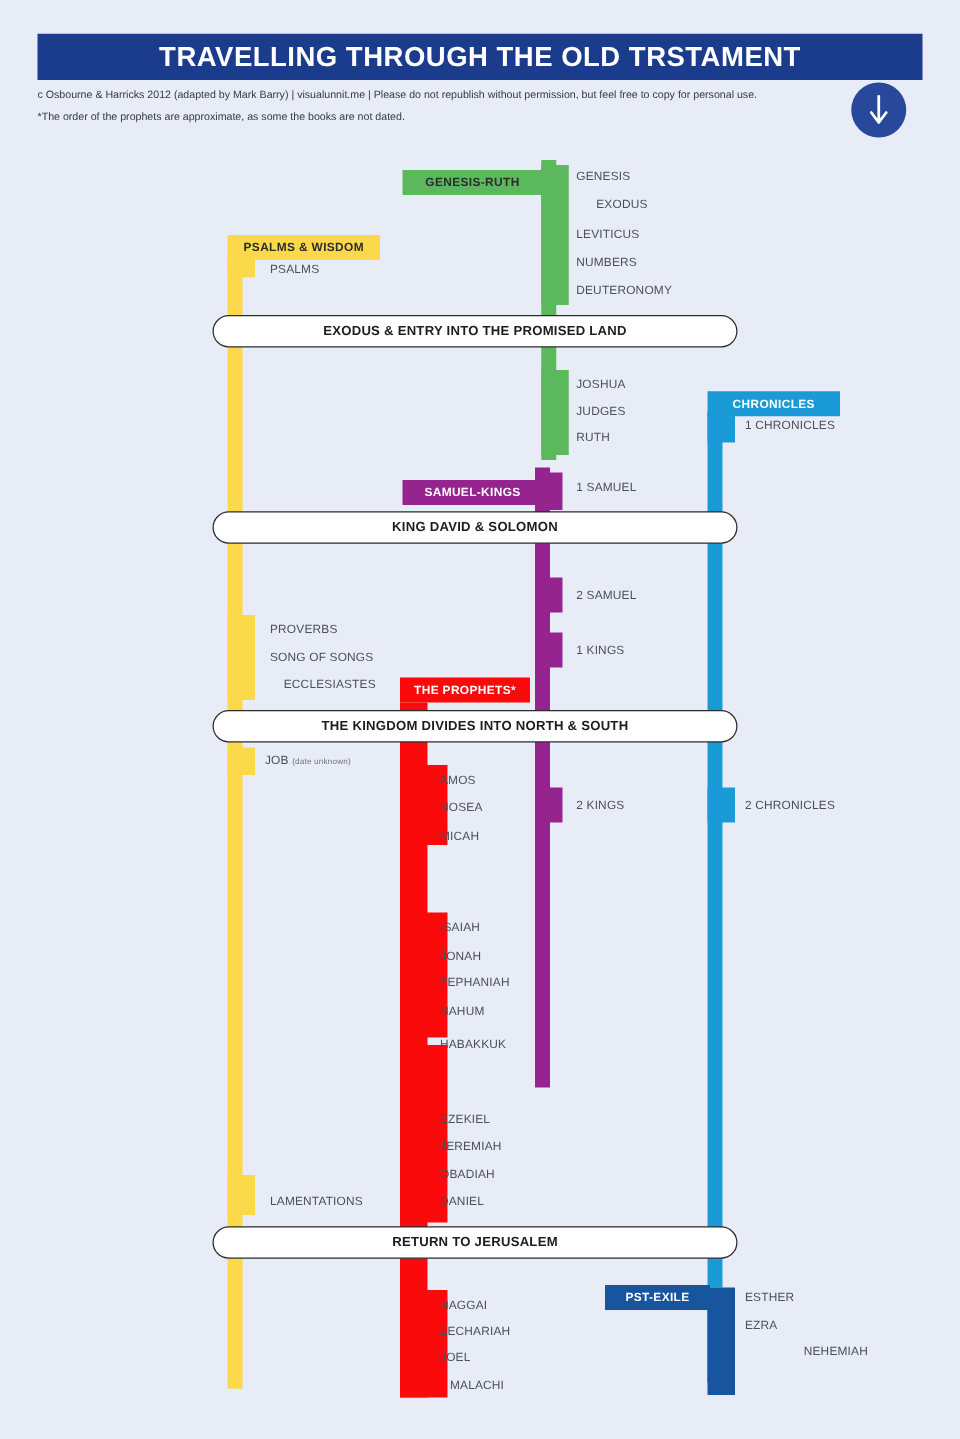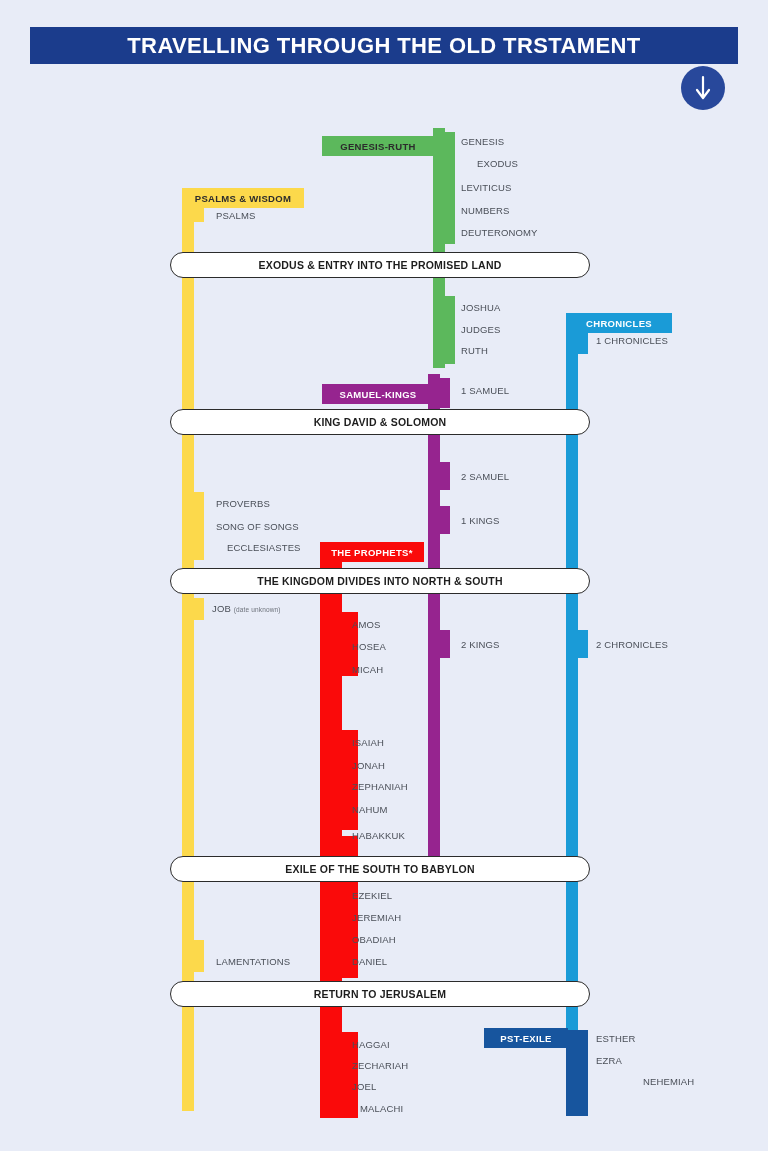--- a/index.html
+++ b/index.html
@@ -67,20 +67,22 @@
 </head>
 <body>
 
 <div id="stage">
 
   <div class="title-bar">
     <div class="t">TRAVELLING THROUGH THE OLD TRSTAMENT</div>
   </div>
 
   <div class="credit">
+    <span>c Osbourne &amp; Harricks 2012 (adapted by Mark Barry) | visualunnit.me  | Please do not republish without permission, but feel free to copy for personal use.</span>
+    <span class="l2">*The order of the prophets are approximate, as some the books are not dated.</span>
   </div>
 
   <div class="dl-badge">
     <svg width="44" height="44" viewBox="0 0 44 44" aria-hidden="true">
       <path d="M22 11 L22 32 M22 32 L16 24 M22 32 L28 24" stroke="#ffffff" stroke-width="2.2" fill="none" stroke-linecap="round"></path>
     </svg>
   </div>
 
   <div class="stream">
 
@@ -205,20 +207,17 @@
 
   <div class="milestone" style="top:409px;">
     <span>KING DAVID &amp; SOLOMON</span>
   </div>
   <div class="milestone" style="top:252px;">
     <span>EXODUS &amp; ENTRY INTO THE PROMISED LAND</span>
   </div>
   <div class="milestone" style="top:568px;">
     <span>THE KINGDOM DIVIDES INTO NORTH &amp; SOUTH</span>
   </div>
-  <div class="milestone" style="top:856px;">
-    <span>EXILE OF THE SOUTH TO BABYLON</span>
-  </div>
   <div class="milestone" style="top:981px;">
     <span>RETURN TO JERUSALEM</span>
   </div>
 
 </div>
 
 </body></html>

